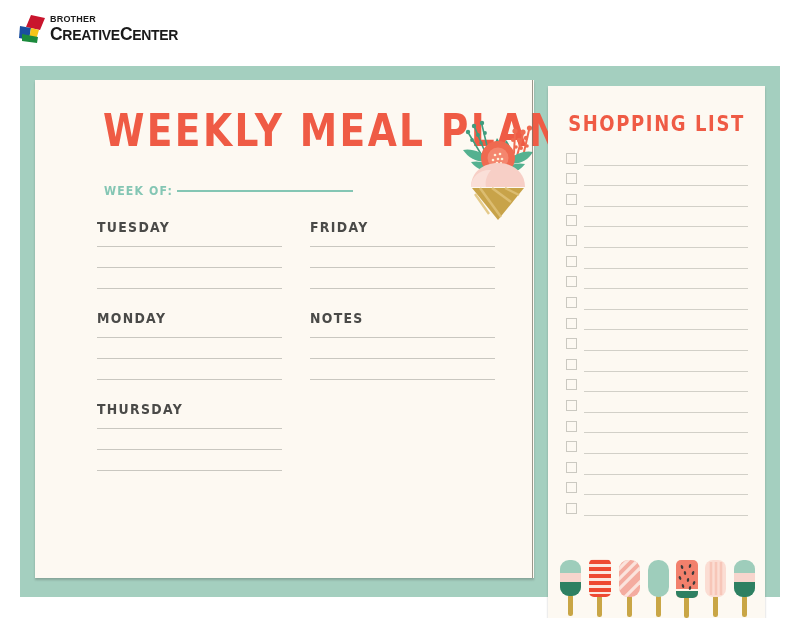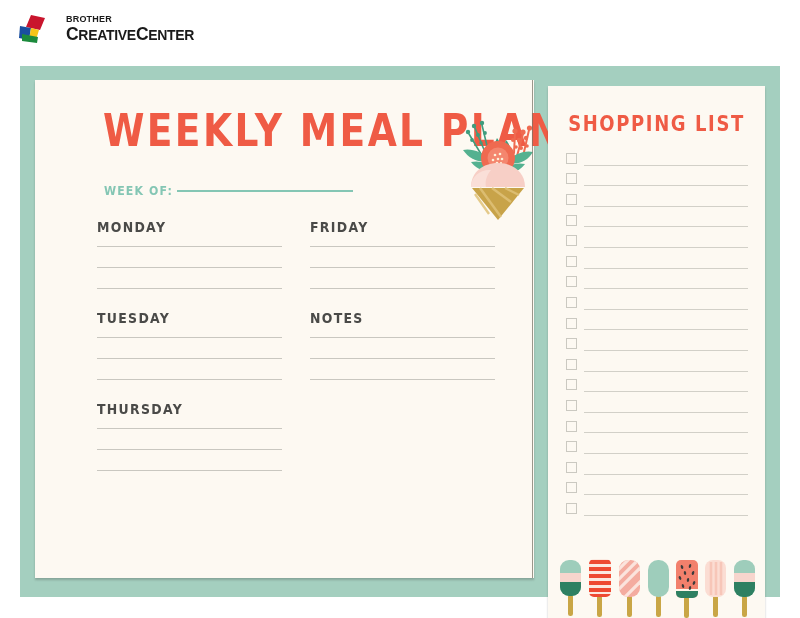--- a/index.html
+++ b/index.html
@@ -15,21 +15,21 @@
     position: relative;
   }
 
   
   #brand-header {
     position: absolute;
     left: 18px;
     top: 14px;
     display: flex;
     align-items: center;
-    gap: 18px;
+    gap: 2px;
   }
   #brand-mark {
     width: 30px;
     height: 30px;
     position: relative;
   }
   #brand-wordmark {
     display: flex;
     flex-direction: column;
     line-height: 1;
@@ -324,27 +324,27 @@
           <path d="M60,98 L74,105"></path>
           <path d="M30,104 L44,124"></path>
         </g>
       </svg>
     </div>
 
     <div id="day-grid">
 
       <div class="day-column">
         <div class="day-block">
+          <div class="day-label">TUESDAY</div>
+          <div class="day-line"></div>
+          <div class="day-line"></div>
+          <div class="day-line"></div>
+        </div>
+        <div class="day-block">
           <div class="day-label">MONDAY</div>
-          <div class="day-line"></div>
-          <div class="day-line"></div>
-          <div class="day-line"></div>
-        </div>
-        <div class="day-block">
-          <div class="day-label">TUESDAY</div>
           <div class="day-line"></div>
           <div class="day-line"></div>
           <div class="day-line"></div>
         </div>
         <div class="day-block">
           <div class="day-label">THURSDAY</div>
           <div class="day-line"></div>
           <div class="day-line"></div>
           <div class="day-line"></div>
         </div>

